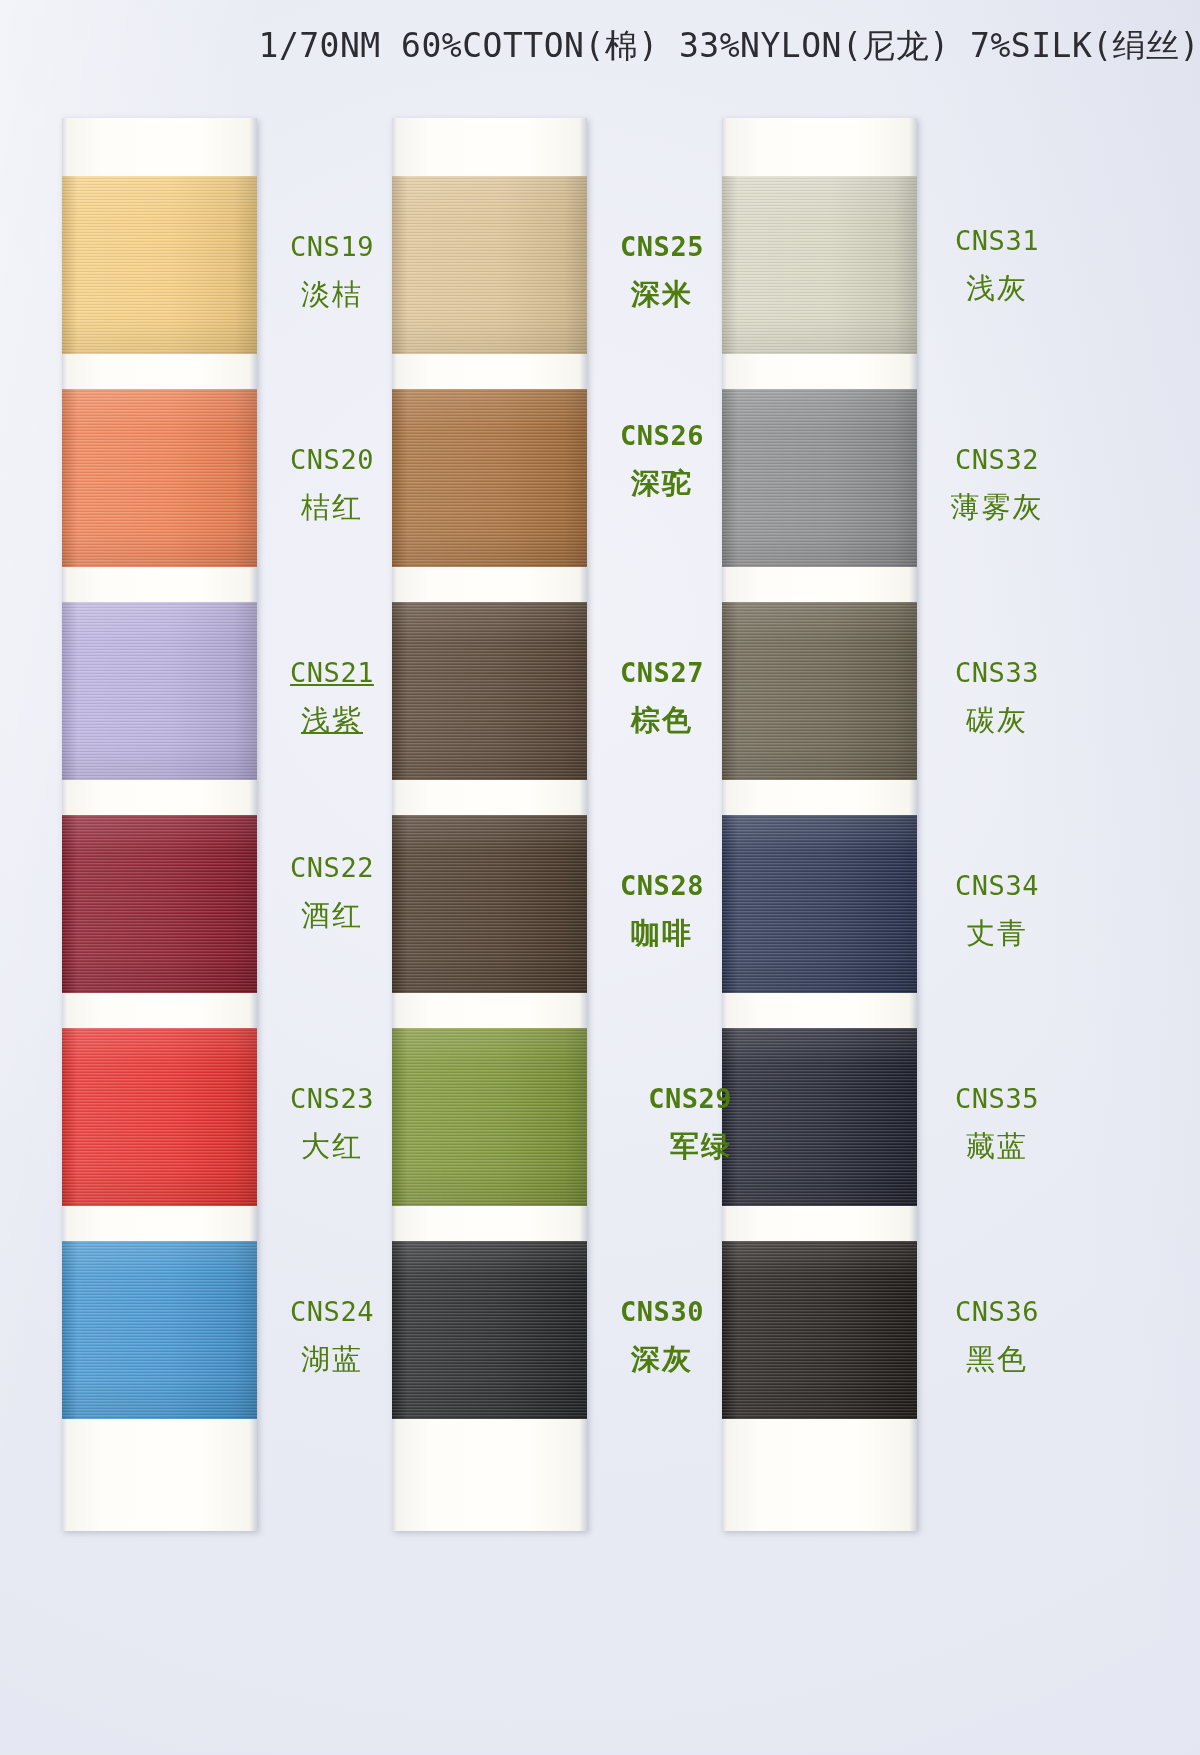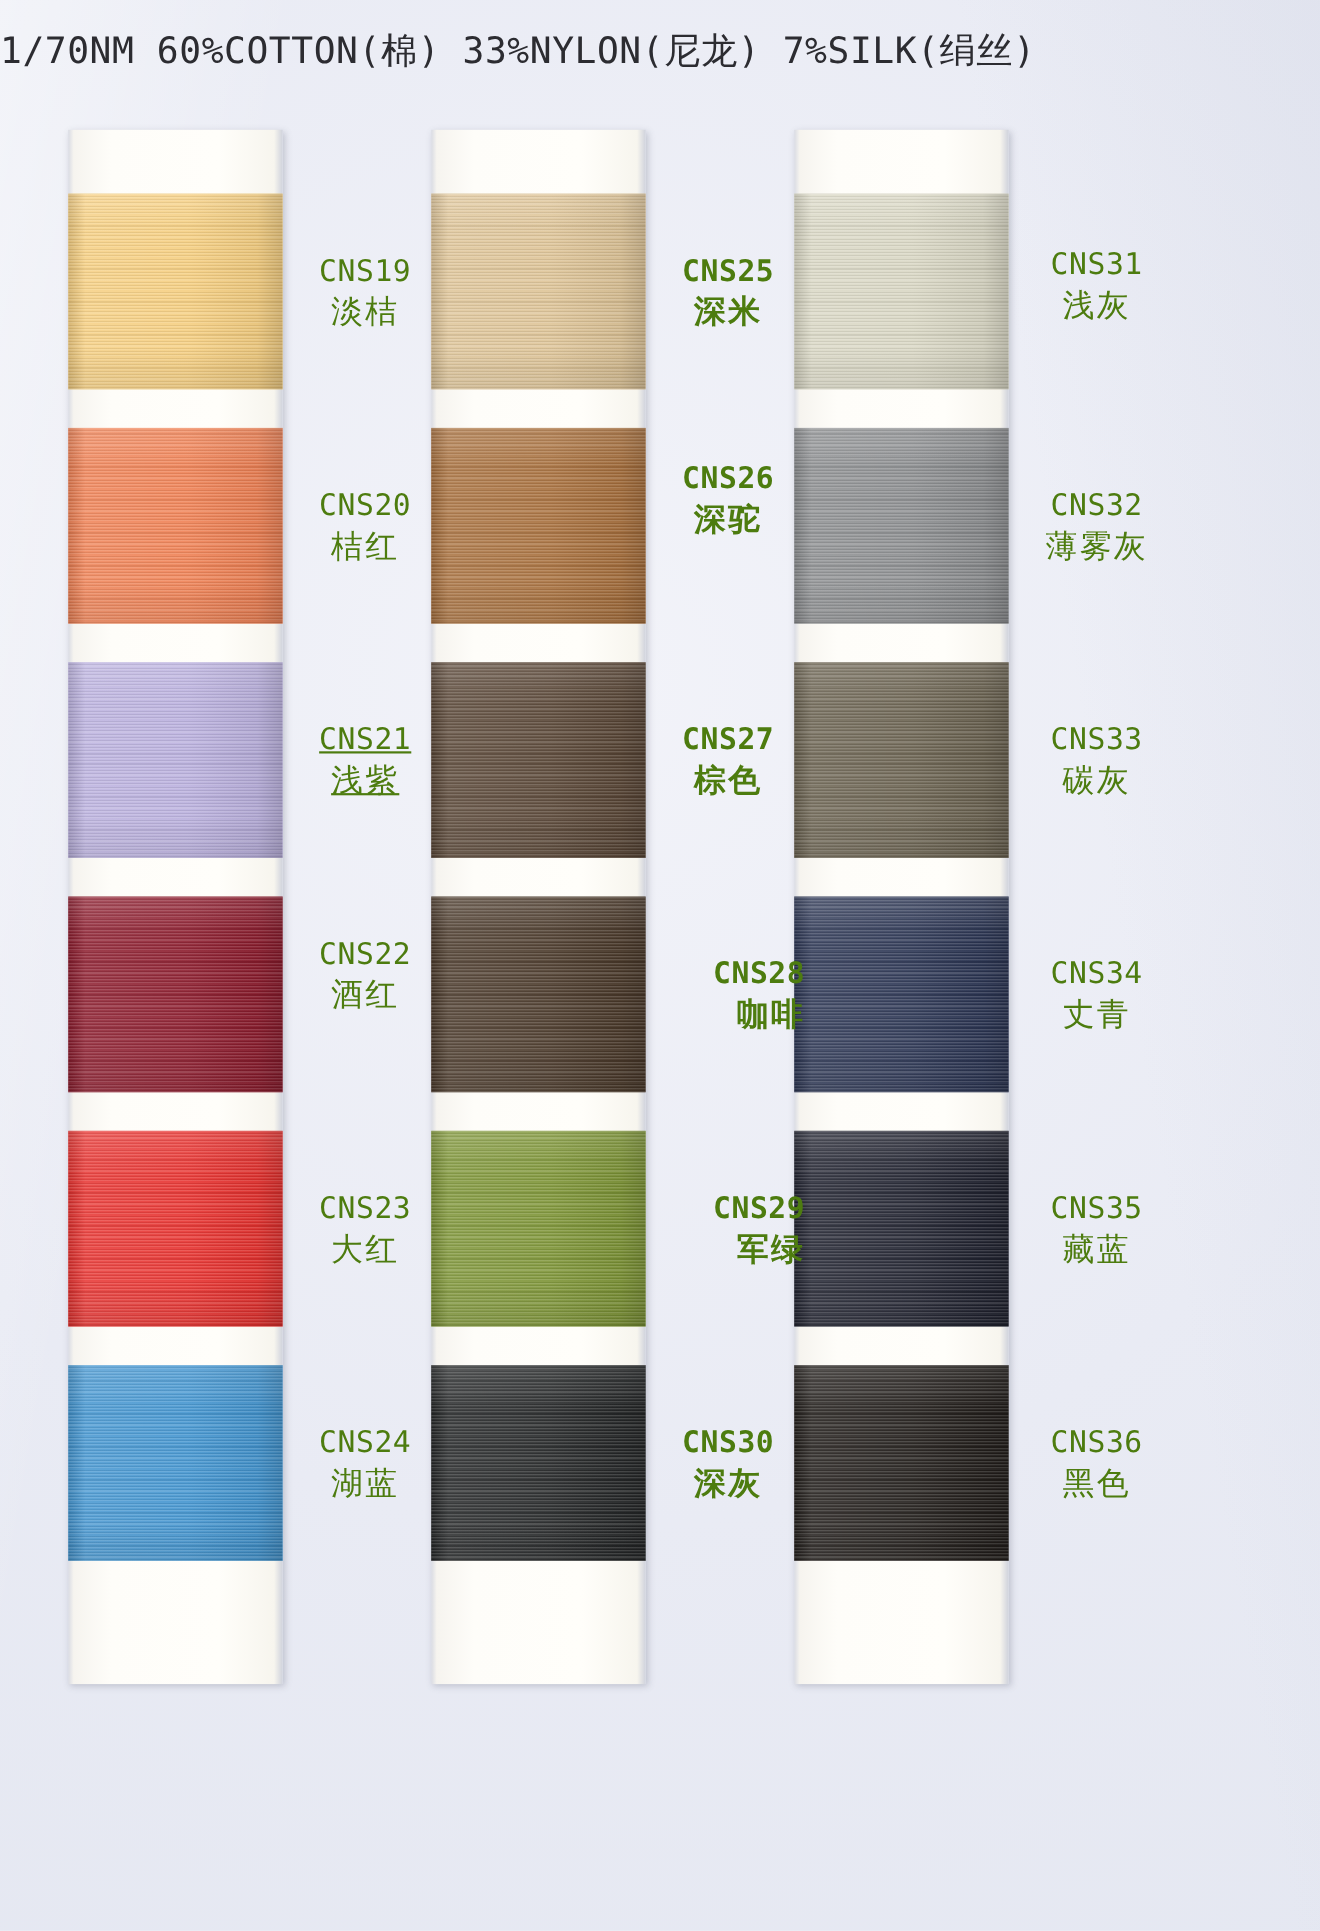--- a/index.html
+++ b/index.html
@@ -31,21 +31,21 @@
     background:
       linear-gradient(100deg, rgba(255,255,255,0.45) 0%, rgba(255,255,255,0) 18%),
       linear-gradient(260deg, rgba(210,214,228,0.35) 0%, rgba(255,255,255,0) 22%);
   }
 
   #title {
     position: absolute;
     top: 24px;
     left: 0;
     width: 1200px;
-    text-align: left;
+    text-align: right;
     font-family: "DejaVu Sans Mono", "Liberation Mono", monospace;
     font-size: 33px;
     letter-spacing: 0.5px;
     color: #2c2c31;
     white-space: nowrap;
   }
 
   #card-area {
     position: absolute;
     top: 118px;
@@ -113,21 +113,21 @@
     display: block;
     font-family: "DejaVu Sans Mono", "Liberation Mono", monospace;
     font-size: 27px;
     letter-spacing: 0.5px;
   }
   .label .name {
     display: block;
     font-family: "DejaVu Sans", "Liberation Sans", sans-serif;
     font-size: 29px;
     letter-spacing: 2px;
-    margin-top: 3px;
+    margin-top: 14px;
   }
   
   .lab-col-0 { left: 262px; width: 140px; }
   .lab-col-1 { left: 592px; width: 140px; font-weight: bold; }
   .lab-col-2 { left: 922px; width: 150px; }
 </style>
 </head>
 <body>
 
 <div id="paper-bg"></div>
@@ -247,21 +247,21 @@
     <span class="name">深米</span>
   </div>
 <div class="label lab-col-1" style="top: 420px;">
     <span class="code">CNS26</span>
     <span class="name">深驼</span>
   </div>
 <div class="label lab-col-1" style="top: 657px;">
     <span class="code">CNS27</span>
     <span class="name">棕色</span>
   </div>
-<div class="label lab-col-1" style="top: 870px; text-align: right;">
+<div class="label lab-col-1" style="top: 870px;">
     <span class="code">CNS28</span>
     <span class="name">咖啡</span>
   </div>
 <div class="label lab-col-1" style="top: 1083px; text-align: right;">
     <span class="code">CNS29</span>
     <span class="name">军绿</span>
   </div>
 <div class="label lab-col-1" style="top: 1296px;">
     <span class="code">CNS30</span>
     <span class="name">深灰</span>

